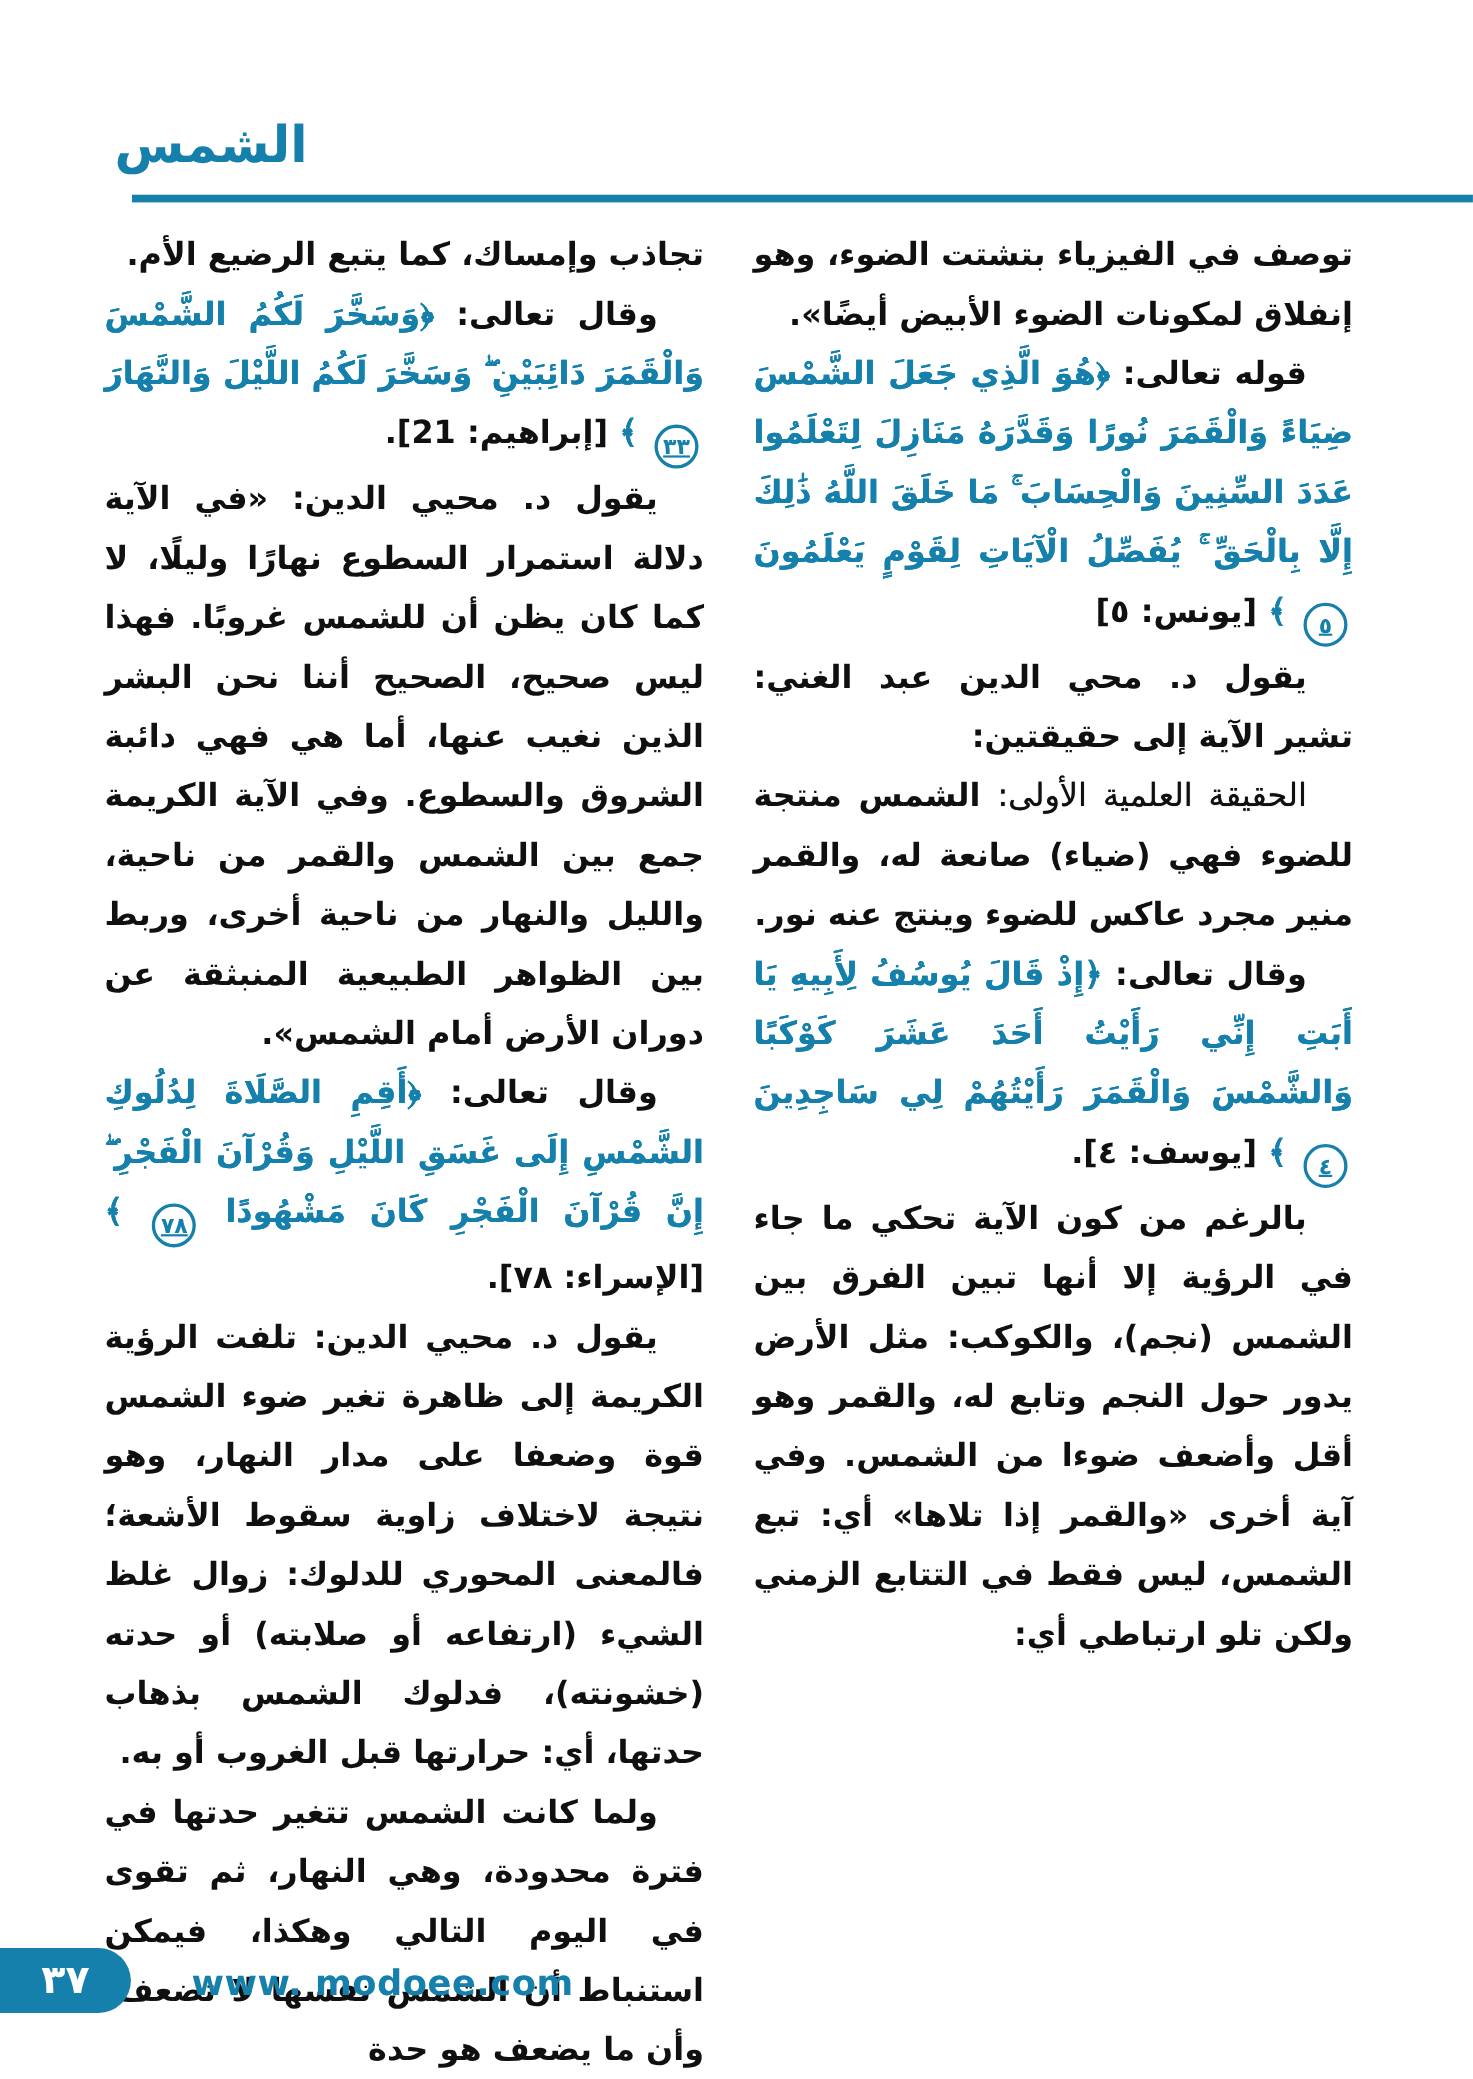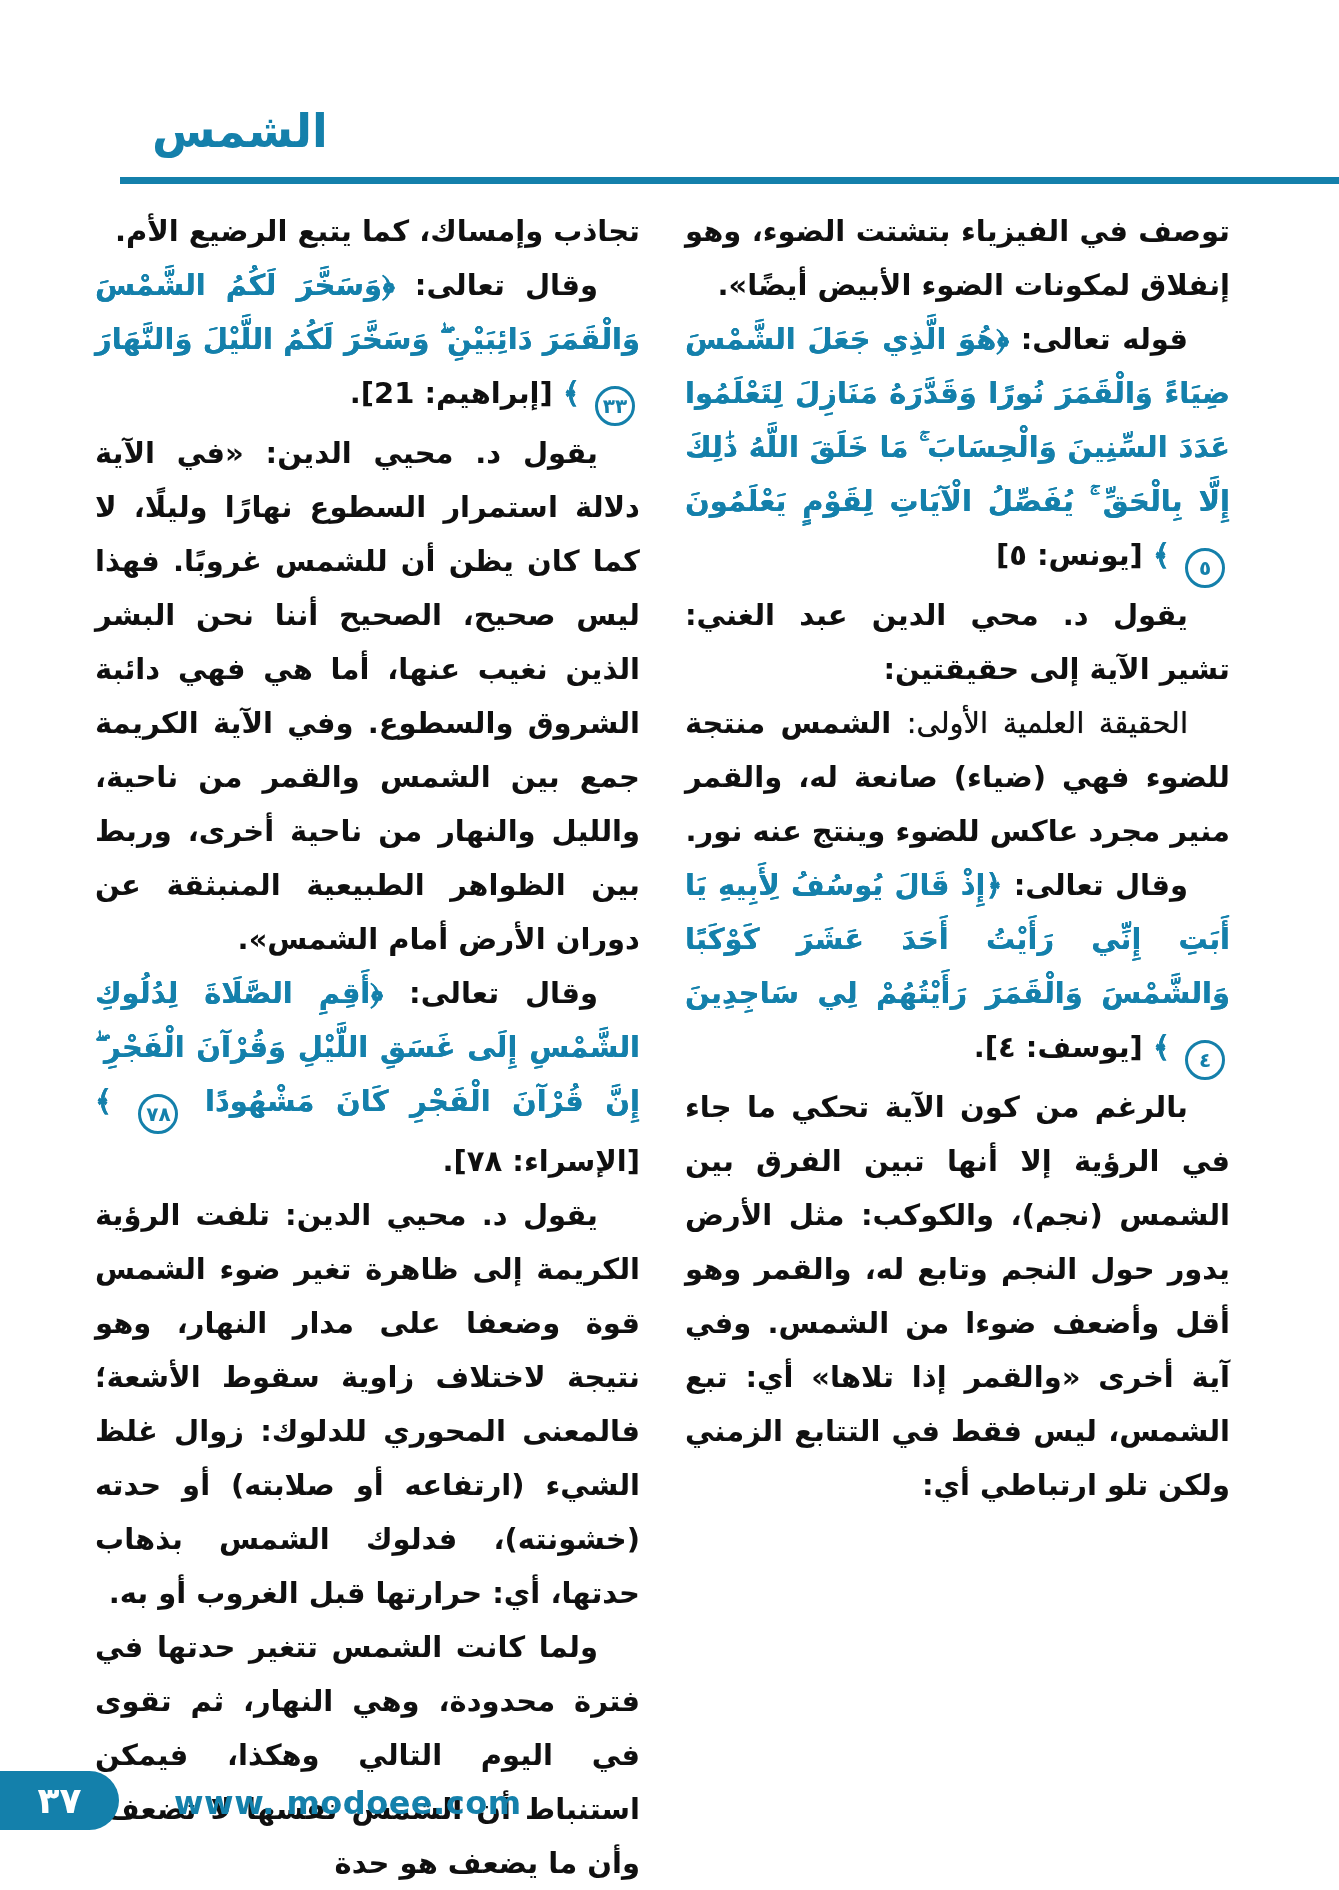--- a/index.html
+++ b/index.html
@@ -12,21 +12,20 @@
     font-family: "DejaVu Sans", "Liberation Sans", sans-serif;
     overflow: hidden;
   }
   .chapter-title {
     position: absolute;
     left: 104px; top: 104px;
     font-size: 46px;
     font-weight: bold;
     color: var(--accent);
     direction: rtl;
-    margin-left: 48px;
   }
   .header-rule {
     position: absolute;
     left: 120px; right: 0; top: 177px;
     height: 7px;
     background: var(--accent);
   }
   .columns {
     position: absolute;
     top: 204px; left: 95px;
@@ -64,20 +63,21 @@
     width: 40px; height: 40px;
     border: 3px solid var(--accent);
     border-radius: 50%;
     color: var(--accent);
     font-size: 20px;
     font-weight: bold;
     line-height: 1;
     vertical-align: -10px;
     margin: 0 5px;
     text-indent: 0;
+    text-decoration: underline;
   }
   .page-badge {
     position: absolute;
     left: 0; top: 1771px;
     width: 119px; height: 59px;
     background: var(--accent);
     border-radius: 0 30px 30px 0;
     color: #ffffff;
     display: flex;
     align-items: center;

